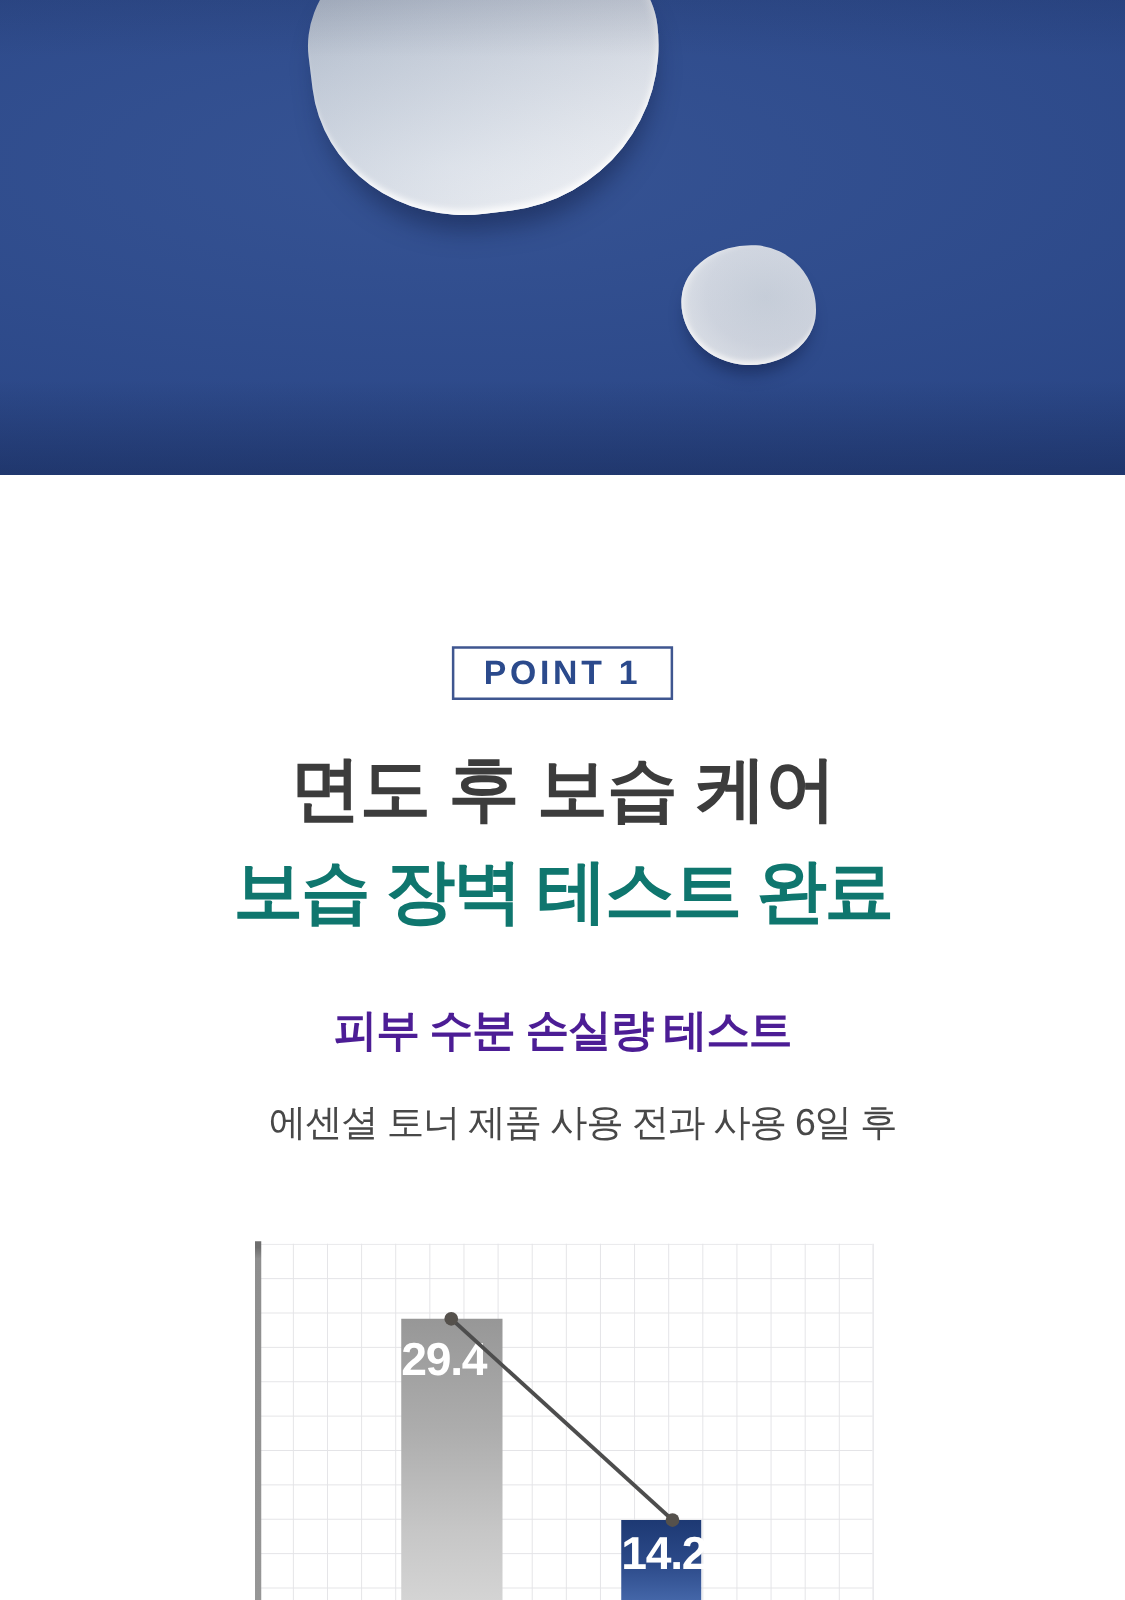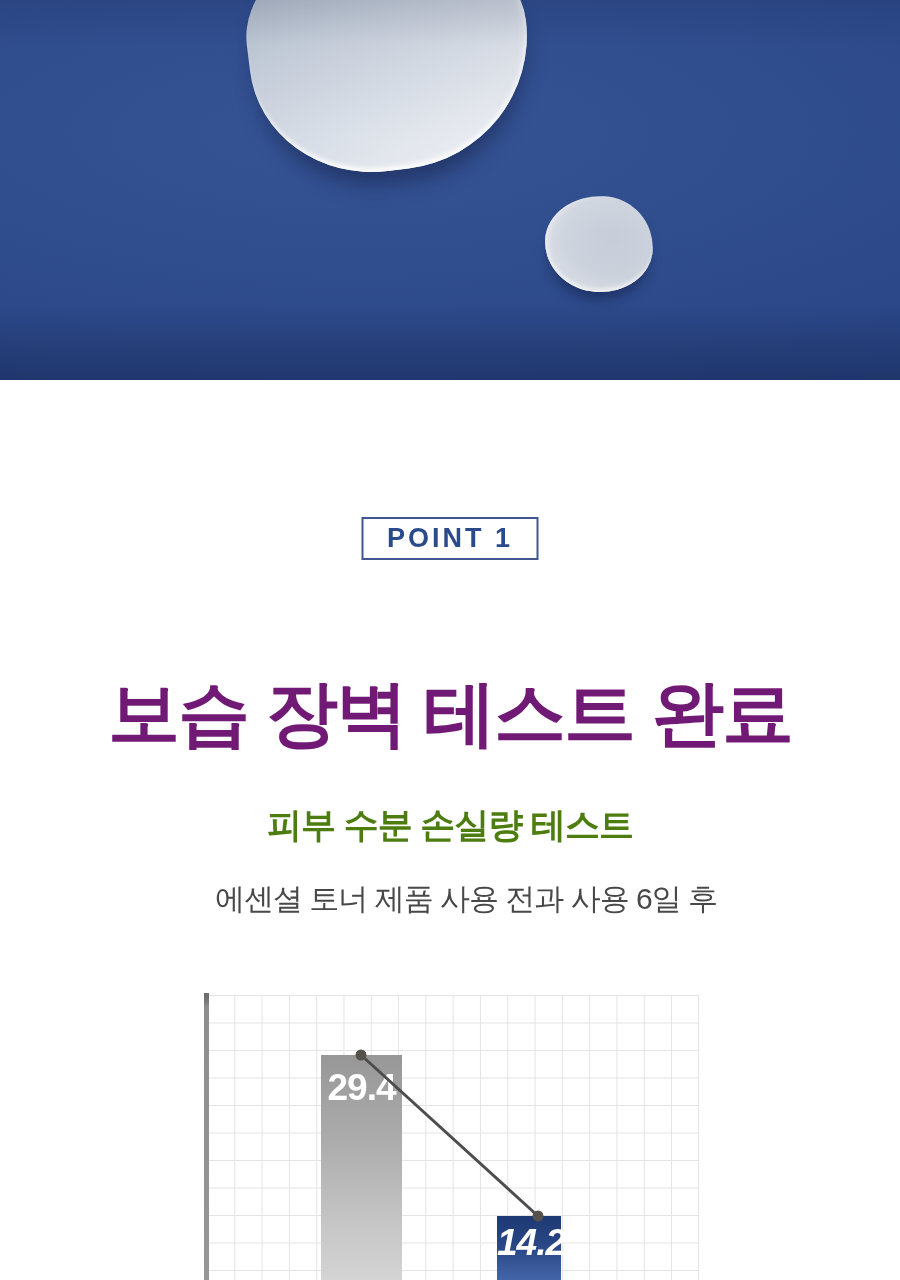--- a/index.html
+++ b/index.html
@@ -46,25 +46,25 @@
     width:173px;height:39px;border:2px solid #3f5690;
     display:flex;align-items:center;justify-content:center;
     color:#2b4a8c;font-size:27px;font-weight:700;letter-spacing:3px;
   }
   .heading-1{
     position:absolute;top:220px;left:0;width:100%;margin:0;text-align:center;
     font-size:57px;line-height:62px;font-weight:800;color:#3c3c3c;letter-spacing:-1px;
   }
   .heading-2{
     position:absolute;top:294px;left:0;width:100%;margin:0;text-align:center;
-    font-size:72px;line-height:78px;font-weight:800;color:#701a75;letter-spacing:-2px;
+    font-size:56px;line-height:78px;font-weight:800;color:#0f766e;letter-spacing:-2px;
   }
   .test-title{
     position:absolute;top:424px;left:0;width:100%;margin:0;text-align:center;
-    font-size:35px;line-height:42px;font-weight:700;color:#4d7c0f;letter-spacing:-1px;
+    font-size:35px;line-height:42px;font-weight:700;color:#4c1d95;letter-spacing:-1px;
   }
   .test-desc{
     position:absolute;top:484px;left:0;width:100%;margin:16px;text-align:center;
     font-size:30px;line-height:37px;font-weight:500;color:#484848;letter-spacing:-1px;
   }
   
   .chart{position:absolute;left:0;top:613px;width:900px;height:287px;}
   .chart-grid{
     position:absolute;left:207px;top:2px;width:491px;height:285px;
     border-right:1px solid #e4e4e7;
@@ -78,24 +78,23 @@
     background:linear-gradient(180deg,#6e6e6e 0px,#6e6e6e 5px,#8e8e8e 14px,#969696 100%);
   }
   .bar{position:absolute;}
   .bar-before{
     left:321px;top:62px;width:81px;height:225px;
     background:linear-gradient(180deg,#979797 0%,#adadad 40%,#c6c6c6 75%,#d4d4d4 100%);
   }
   .bar-after{
     left:497px;top:223px;width:64px;height:64px;
     background:linear-gradient(180deg,#1d3973 0%,#2c4a89 55%,#4466a8 100%);
-    font-style:italic;
   }
   .bar-label{
-    position:absolute;left:0;width:100%;text-align:center;
+    position:absolute;left:0;width:100%;text-align:left;
     color:#ffffff;font-weight:700;font-size:37px;letter-spacing:-1px;
   }
   .bar-before .bar-label{top:12px;}
   .bar-after .bar-label{top:6px;}
   .chart-line{position:absolute;left:0;top:0;width:900px;height:287px;pointer-events:none;}
 </style>
 </head>
 <body>
 
 <div class="page">
@@ -104,20 +103,21 @@
     <div class="droplet droplet-large"></div>
     <div class="droplet droplet-small"></div>
   </section>
 
   <section class="content">
 
     <div class="point-badge">
       <span>POINT 1</span>
     </div>
 
+    <h2 class="heading-1">면도 후 보습 케어</h2>
     <h1 class="heading-2">보습 장벽 테스트 완료</h1>
 
     <h3 class="test-title">피부 수분 손실량 테스트</h3>
 
     <p class="test-desc"><span>에센셜 토너 제품 사용 전과 사용 6일 후</span><br></p>
 
     <div class="chart">
       <div class="chart-grid"></div>
       <div class="chart-axis"></div>
 

